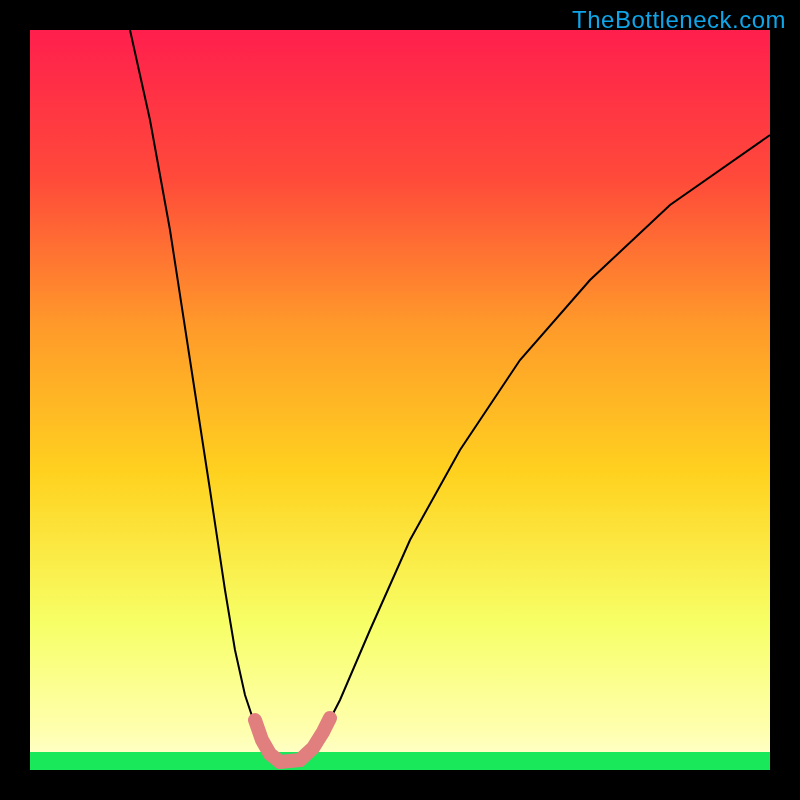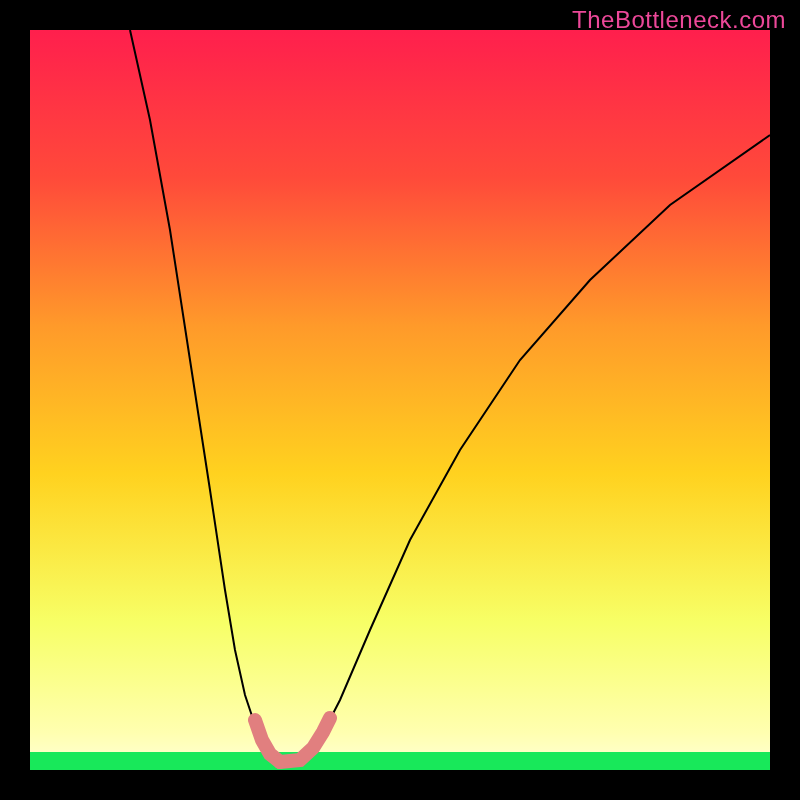--- a/index.html
+++ b/index.html
@@ -14,21 +14,21 @@
   .frame {
     position: relative;
     width: 800px;
     height: 800px;
     background: #000;
   }
   .watermark {
     position: absolute;
     top: 6px;
     right: 14px;
-    color: #ec4899;
+    color: #0ea5e9;
     font-size: 24px;
     font-weight: 500;
     letter-spacing: 0.5px;
     user-select: none;
   }
   .plot-area {
     position: absolute;
     left: 30px;
     top: 30px;
     width: 740px;

